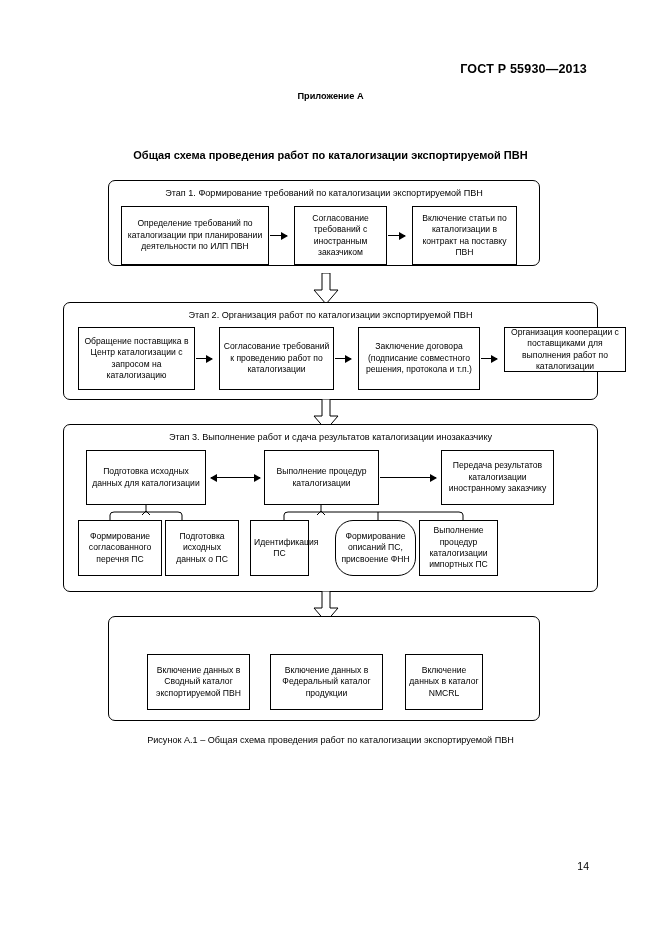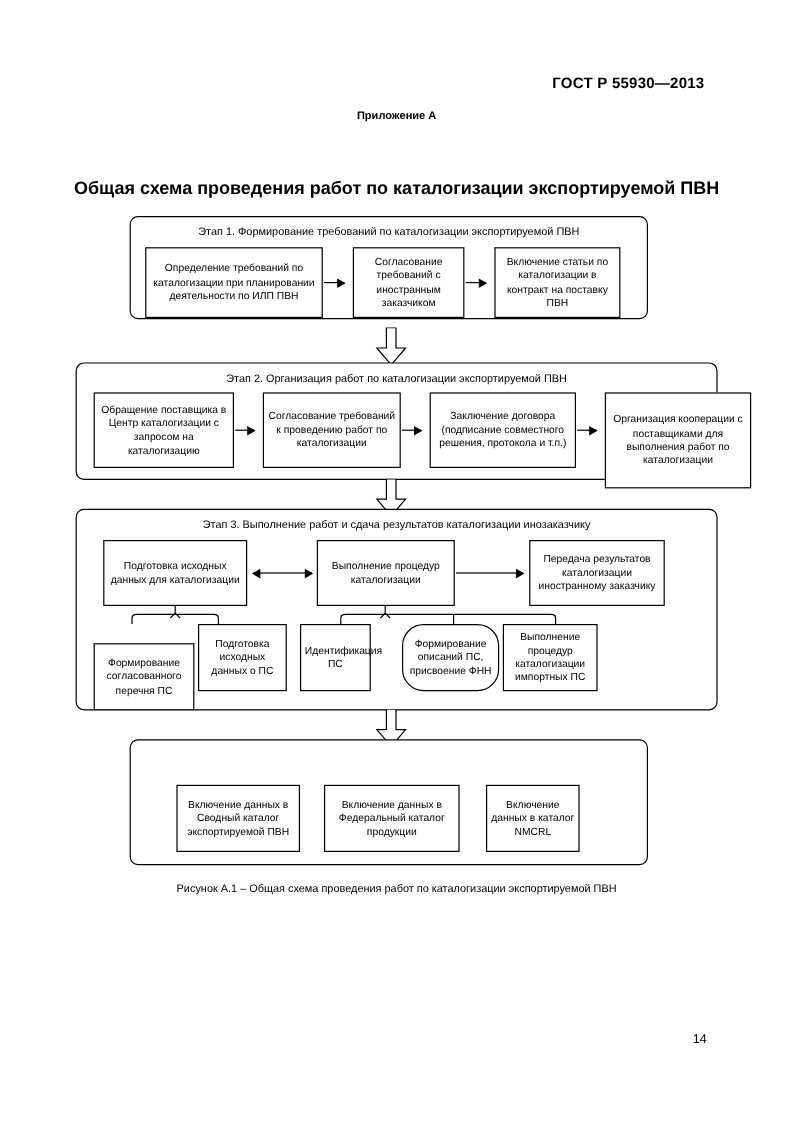--- a/index.html
+++ b/index.html
@@ -42,21 +42,21 @@
     line-height: 13px;
   }
   .annex-block .ln2 { display:block; }
 
   .fig-title {
     position: absolute;
     top: 149px;
     left: 0;
     width: 661px;
     text-align: center;
-    font-size: 15px;
+    font-size: 11px;
     font-weight: bold;
   }
 
   
   .stage {
     position: absolute;
     border: 1px solid #000;
     border-radius: 7px;
     box-sizing: border-box;
     background: #fff;
@@ -184,21 +184,21 @@
     </div>
     <div class="h-arrow" style="left:132px; top:55px; width:16px;"></div>
     <div class="box" style="left:155px; top:24px; width:115px; height:63px;">
       <span>Согласование требований к проведению работ по каталогизации</span>
     </div>
     <div class="h-arrow" style="left:271px; top:55px; width:16px;"></div>
     <div class="box" style="left:294px; top:24px; width:122px; height:63px;">
       <span>Заключение договора (подписание совместного решения, протокола и т.п.)</span>
     </div>
     <div class="h-arrow" style="left:417px; top:55px; width:16px;"></div>
-    <div class="box" style="left:440px; top:24px; width:122px; height:80px;">
+    <div class="box" style="left:440px; top:24px; width:122px; height:45px;">
       <span>Организация кооперации с поставщиками для выполнения работ по каталогизации</span>
     </div>
   </div>
 
   <div class="block-arrow" style="left:313px; top:399px;">
     <svg width="26" height="32" viewBox="0 0 26 32">
       <polygon points="9,0 17,0 17,17 25,17 13,31 1,17 9,17" fill="#ffffff" stroke="#000000" stroke-width="1"></polygon>
     </svg>
   </div>
 
@@ -229,21 +229,21 @@
     </div>
 
     <div class="fork" style="left:195px; top:80px;">
       <svg width="240" height="16" viewBox="0 0 240 16">
         <path d="M62,0 L62,6 M25,15 L25,10 Q25,7 29,7 L200,7 Q204,7 204,10 L204,15
                  M119,7 L119,15" fill="none" stroke="#000000" stroke-width="1"></path>
         <path d="M62,6 L58,10 M62,6 L66,10" fill="none" stroke="#000000" stroke-width="1"></path>
       </svg>
     </div>
 
-    <div class="box" style="left:14px; top:111px; width:84px; height:56px;">
+    <div class="box" style="left:14px; top:95px; width:84px; height:56px;">
       <span>Формирование согласованного перечня ПС</span>
     </div>
     <div class="box" style="left:101px; top:95px; width:74px; height:56px;">
       <span>Подготовка исходных данных о ПС</span>
     </div>
     <div class="box" style="left:186px; top:95px; width:59px; height:56px;">
       <span>Идентификация ПС</span>
     </div>
     <div class="box" style="left:271px; top:95px; width:81px; height:56px;border-radius:18px;">
       <span>Формирование описаний ПС, присвоение ФНН</span>

